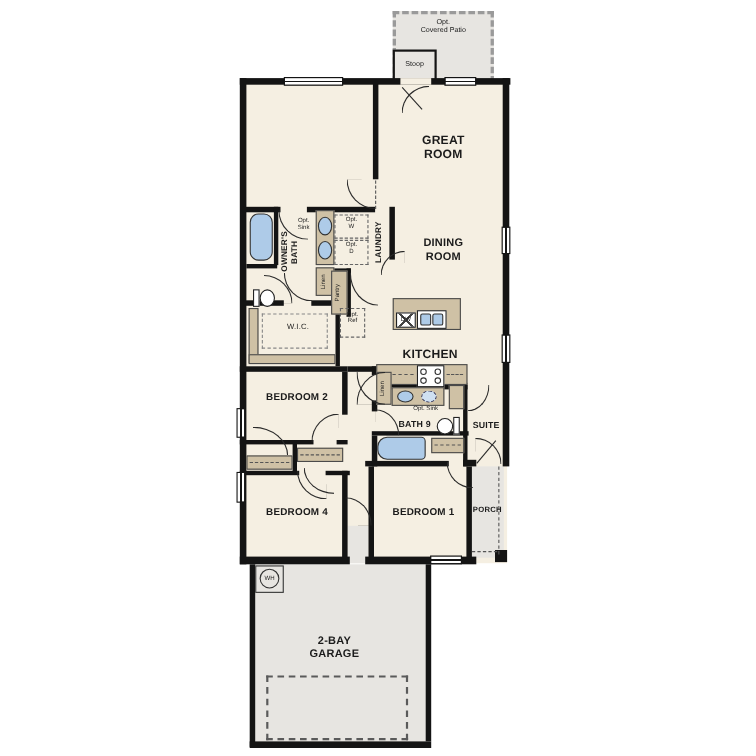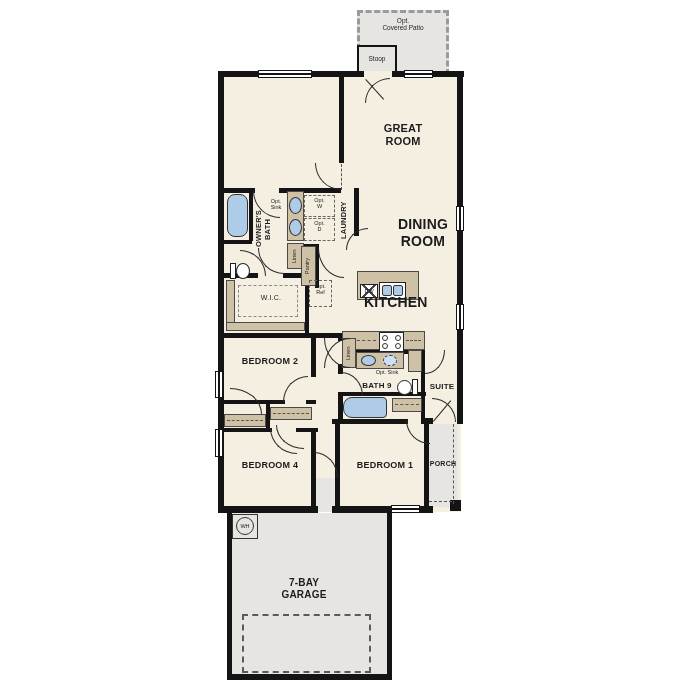--- a/index.html
+++ b/index.html
@@ -177,34 +177,34 @@
   <div class="abs dashbox" style="left:242px;top:614px;width:129px;height:59px;border-width:2px;border-color:#5a5a5a;"></div>
 
   <div class="abs" style="left:232px;top:514px;width:26px;height:25px;border:1.3px solid #333;box-sizing:border-box;background:#e7e5e1;"></div>
   <div class="abs" style="left:236px;top:517px;width:18px;height:18px;border:1.2px solid #333;border-radius:50%;box-sizing:border-box;
               display:flex;align-items:center;justify-content:center;">
     <span class="sm" style="font-size:5.5px;">WH</span>
   </div>
 
   <div class="abs lbl" style="left:372px;top:122px;width:62px;font-size:11px;">GREAT
 ROOM</div>
-  <div class="abs lbl" style="left:392px;top:216px;width:62px;font-size:14px;">DINING
+  <div class="abs lbl" style="left:372px;top:216px;width:62px;font-size:10px;">DINING
 ROOM</div>
   <div class="abs lbl v" style="left:254px;top:198px;height:62px;font-size:7.5px;">OWNER'S
 BATH</div>
   <div class="abs lbl v" style="left:339px;top:193px;height:54px;font-size:7.5px;">LAUNDRY</div>
   <div class="abs lbl" style="left:250px;top:294px;width:42px;font-size:7px;font-weight:normal;">W.I.C.</div>
-  <div class="abs lbl" style="left:364px;top:294px;width:54px;font-size:14px;">KITCHEN</div>
+  <div class="abs lbl" style="left:364px;top:316px;width:54px;font-size:11px;">KITCHEN</div>
   <div class="abs lbl" style="left:358px;top:381px;width:38px;font-size:8px;">BATH 9</div>
   <div class="abs lbl" style="left:424px;top:382px;width:36px;font-size:8px;">SUITE</div>
   <div class="abs lbl" style="left:228px;top:356px;width:84px;font-size:9px;">BEDROOM 2</div>
   <div class="abs lbl" style="left:228px;top:460px;width:84px;font-size:9px;">BEDROOM 4</div>
   <div class="abs lbl" style="left:342px;top:460px;width:86px;font-size:9px;">BEDROOM 1</div>
   <div class="abs lbl" style="left:426px;top:460px;width:34px;font-size:7px;">PORCH</div>
-  <div class="abs lbl" style="left:258px;top:577px;width:92px;font-size:10px;">7-BAY
+  <div class="abs lbl" style="left:258px;top:577px;width:92px;font-size:10px;">2-BAY
 GARAGE</div>
 
   <div class="abs sm" style="left:266px;top:198px;width:20px;font-size:5.5px;">Opt.
 Sink</div>
   <div class="abs sm" style="left:305px;top:197px;width:29px;font-size:5.5px;">Opt.
 W</div>
   <div class="abs sm" style="left:305px;top:220px;width:29px;font-size:5.5px;">Opt.
 D</div>
   <div class="abs sm v" style="left:291px;top:245px;height:23px;font-size:5.5px;">Linen</div>
   <div class="abs sm v" style="left:304px;top:249px;height:34px;font-size:5.5px;">Pantry</div>

